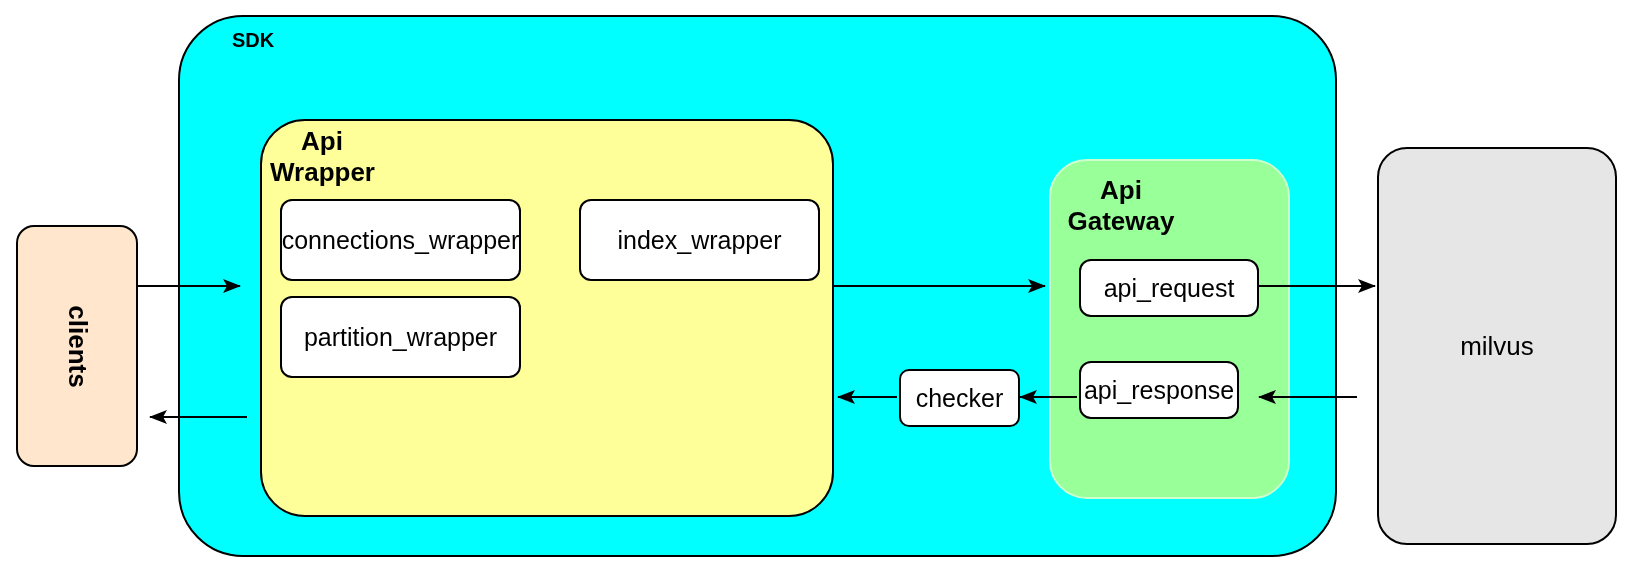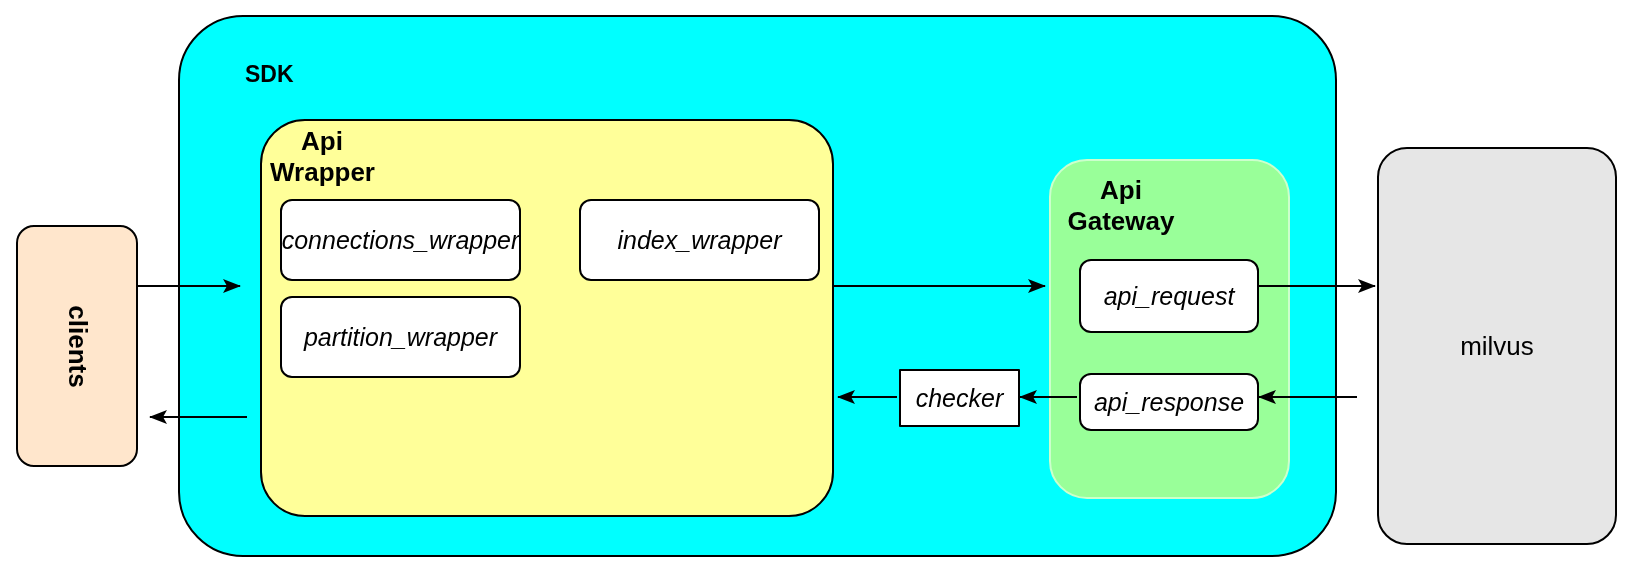--- a/index.html
+++ b/index.html
@@ -4,63 +4,63 @@
 <style>
   html,body{margin:0;padding:0;background:#ffffff;}
   .canvas{
     position:relative;width:1634px;height:574px;overflow:hidden;
     font-family:"Liberation Sans","DejaVu Sans",sans-serif;color:#000;
   }
   .node{position:absolute;box-sizing:border-box;border:2px solid #000;}
   .white-box{
     background:#ffffff;border:2px solid #000;border-radius:12px;
     display:flex;align-items:center;justify-content:center;
-    font-size:25px;box-sizing:border-box;font-style:italic;
+    font-size:25px;box-sizing:border-box;
   }
   
   .clients{
     left:16px;top:225px;width:122px;height:242px;border-radius:18px;
     background:#FFE6CC;display:flex;align-items:center;justify-content:center;
   }
   .clients .vlabel{transform:rotate(90deg);font-weight:bold;font-size:26px;white-space:nowrap;}
   
   .sdk{
     left:178px;top:15px;width:1159px;height:542px;border-radius:65px;
     background:#00FFFF;
   }
-  .sdk-label{position:absolute;left:52px;top:44px;font-weight:bold;font-size:23px;margin-left:13px;}
+  .sdk-label{position:absolute;left:52px;top:12px;font-weight:bold;font-size:20px;}
   
   .wrapper{
     position:absolute;left:80px;top:102px;width:574px;height:398px;
     border-radius:45px;background:#FFFF99;border:2px solid #000;box-sizing:border-box;
   }
   .wrapper-label{
     position:absolute;left:8px;top:5px;width:104px;text-align:center;
     font-weight:bold;font-size:26px;line-height:31px;white-space:pre-line;
   }
   .wrapper-grid{
     position:absolute;left:18px;top:78px;
     display:grid;grid-template-columns:241px 241px;column-gap:58px;row-gap:15px;
   }
   .wrapper-grid .white-box{width:241px;height:82px;}
   
   .checker{
-    position:absolute;left:719px;top:352px;width:121px;height:58px;border-radius:1px;
+    position:absolute;left:719px;top:352px;width:121px;height:58px;border-radius:10px;
   }
   
   .gateway{
     position:absolute;left:869px;top:142px;width:241px;height:340px;
     border-radius:38px;background:#99FF99;border:2px solid #ccffcc;box-sizing:border-box;
   }
   .gateway-label{
     position:absolute;left:0px;top:14px;width:140px;text-align:center;
     font-weight:bold;font-size:26px;line-height:31px;white-space:pre-line;
   }
-  .api-request{position:absolute;left:28px;top:98px;width:180px;height:74px;}
-  .api-response{position:absolute;left:28px;top:212px;width:180px;height:58px;}
+  .api-request{position:absolute;left:28px;top:98px;width:180px;height:58px;}
+  .api-response{position:absolute;left:28px;top:200px;width:160px;height:58px;}
   
   .milvus{
     left:1377px;top:147px;width:240px;height:398px;border-radius:30px;
     background:#E6E6E6;display:flex;align-items:center;justify-content:center;
     font-weight:normal;font-size:26px;
   }
   .arrows{position:absolute;left:0;top:0;pointer-events:none;}
 </style>
 </head>
 <body>

